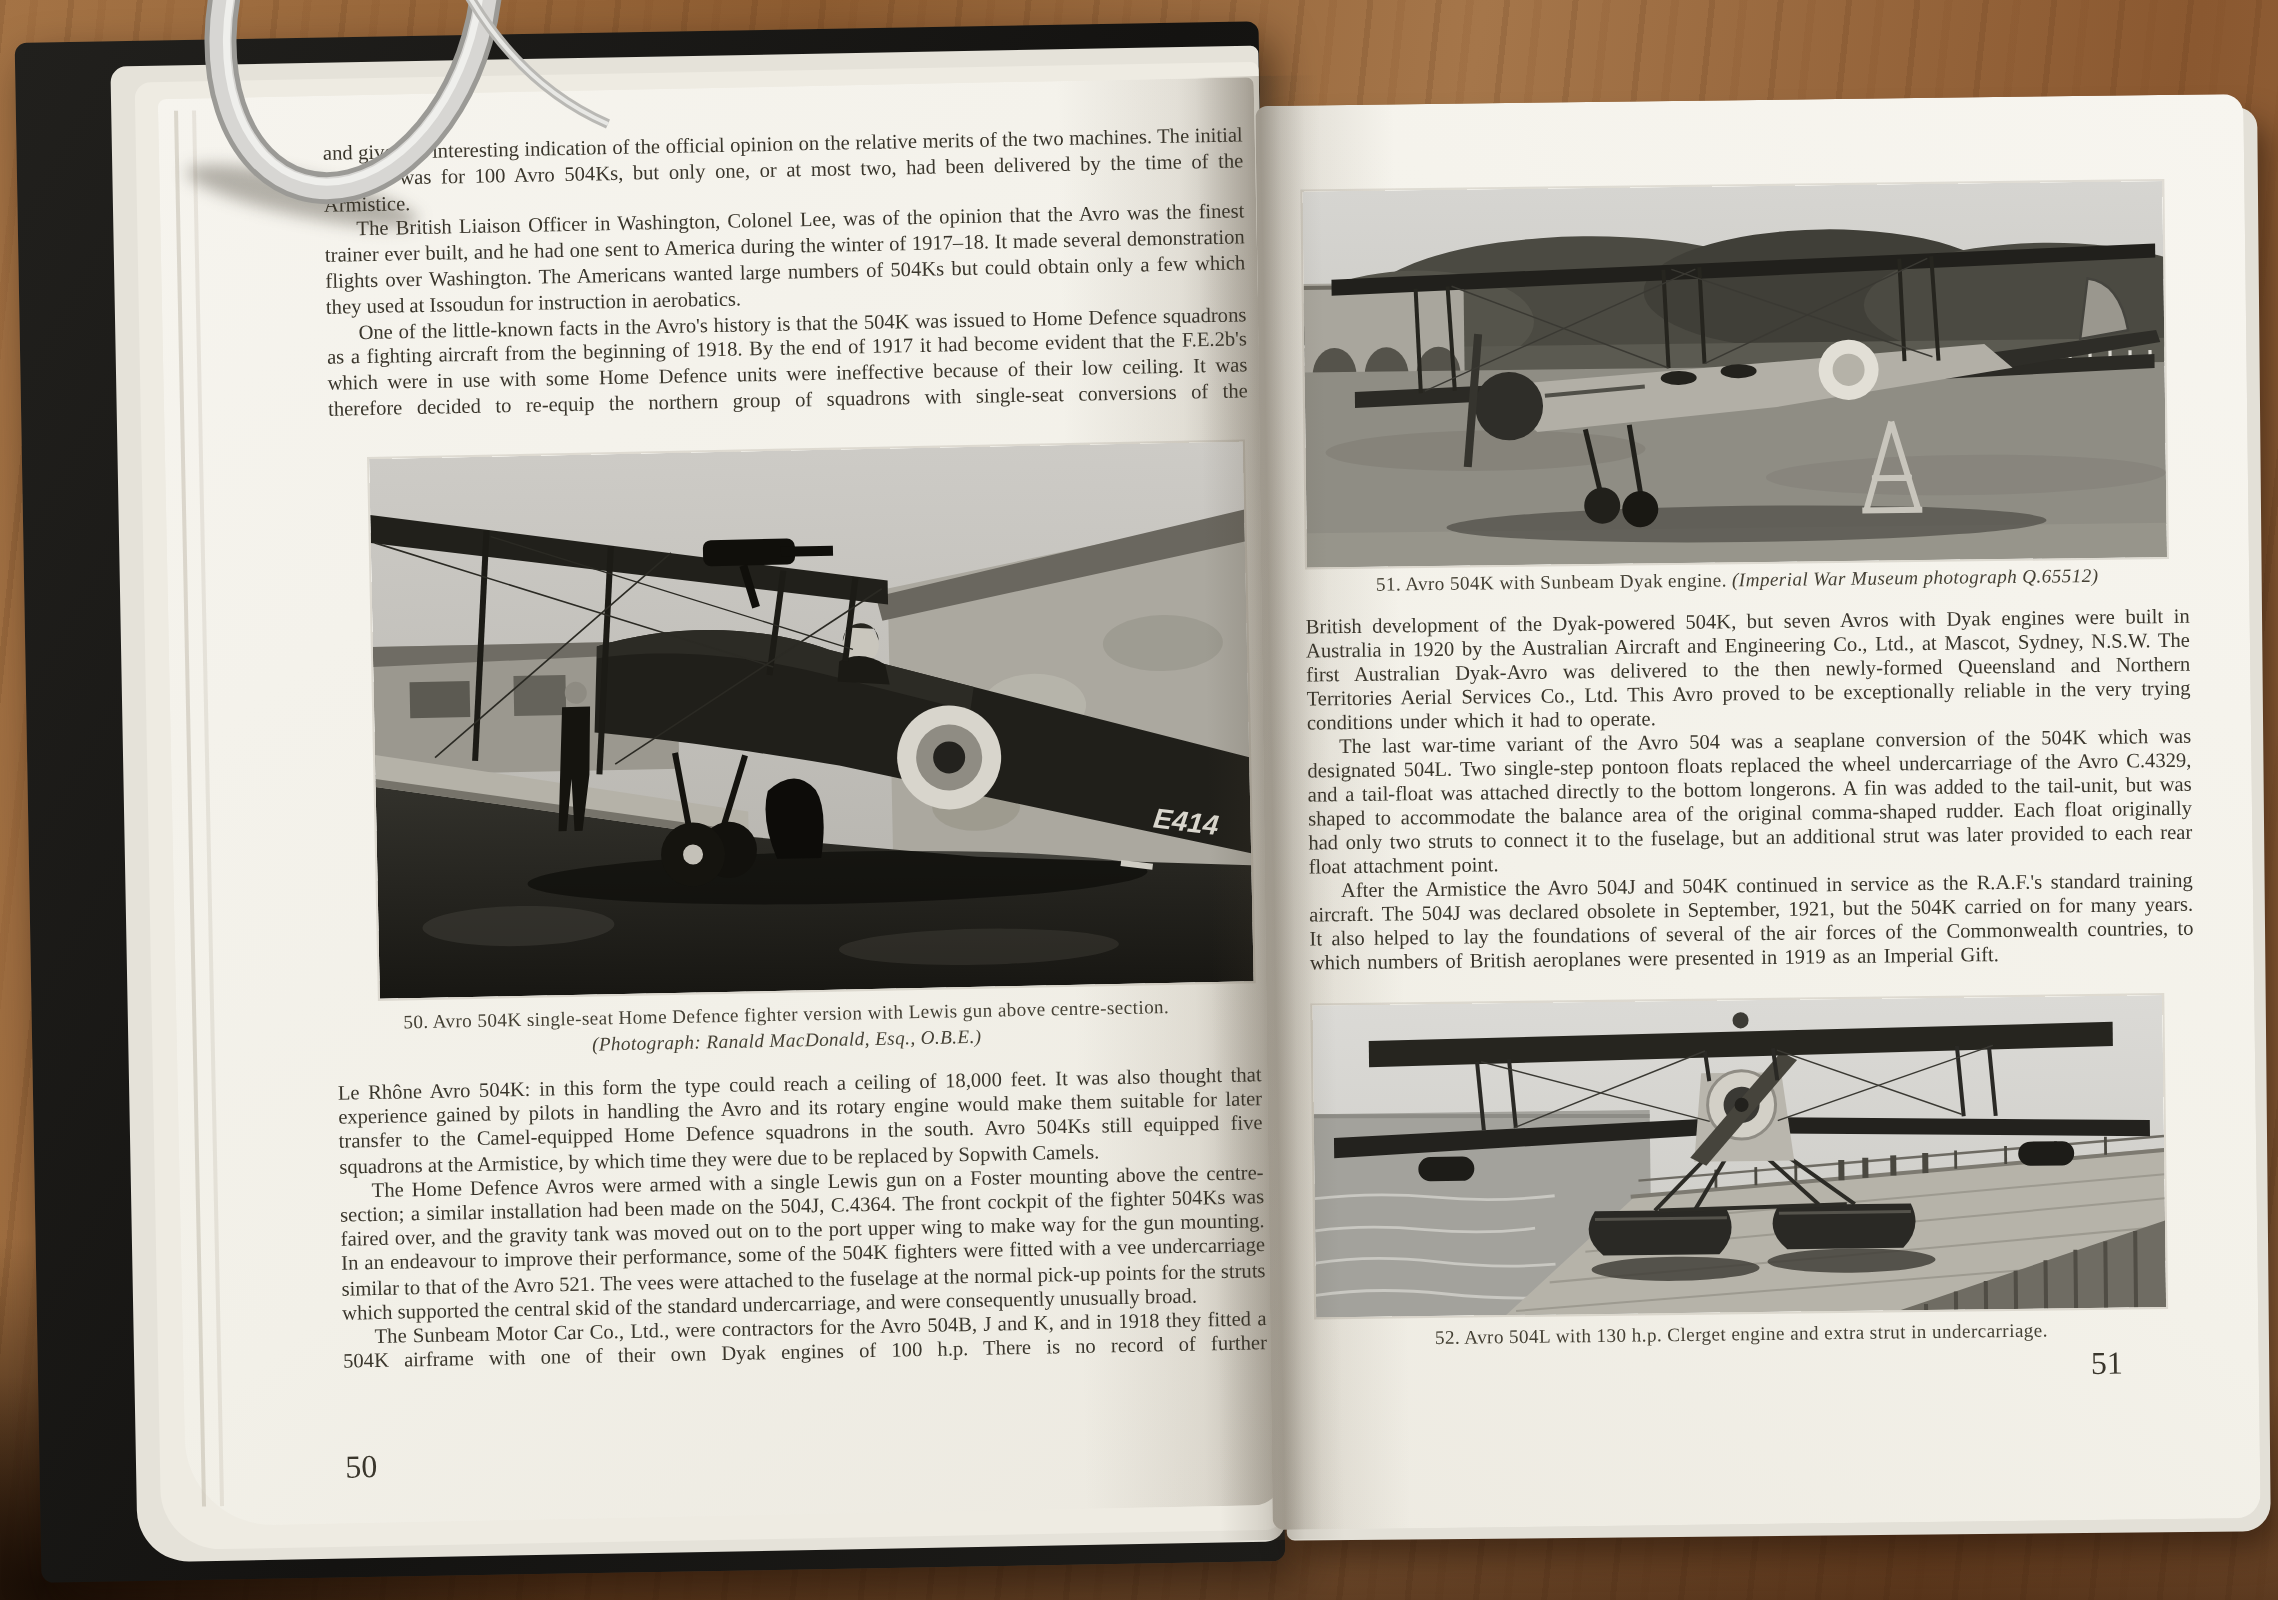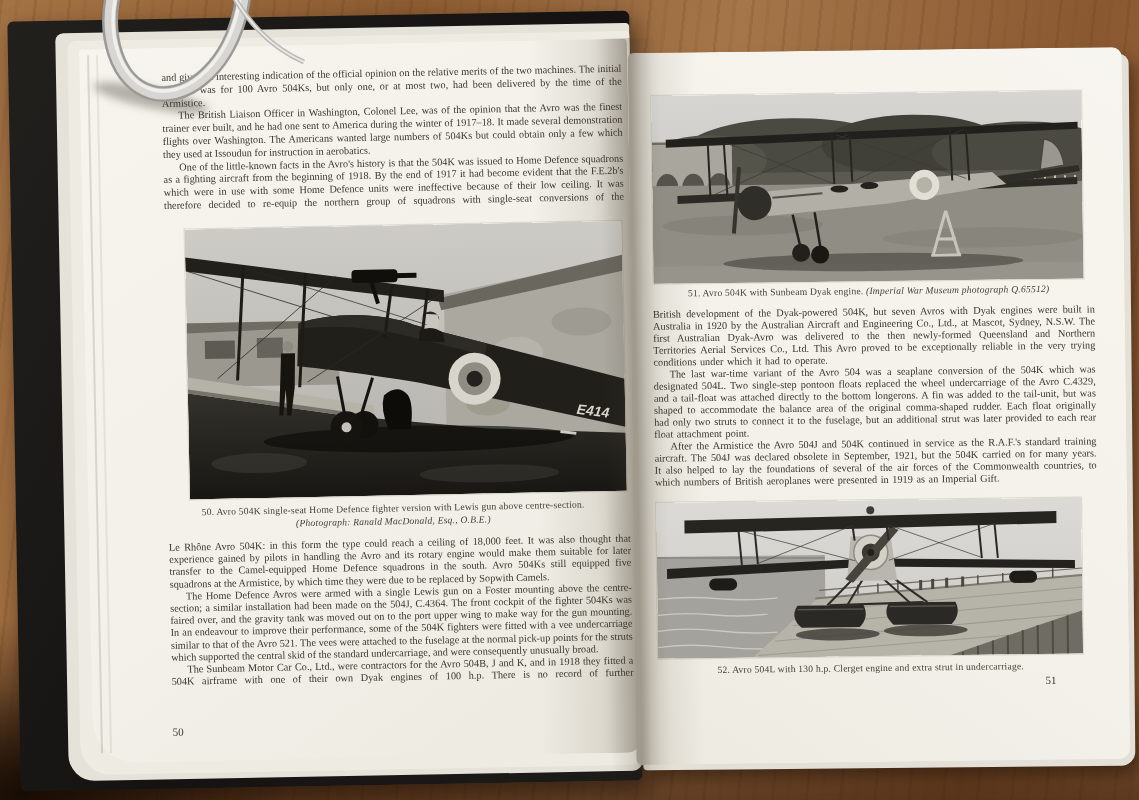--- a/index.html
+++ b/index.html
@@ -49,21 +49,21 @@
   .col p.ind{text-indent:16px;}
   .col p.cont{text-align-last:justify;}
   .upper-left{left:82px;top:24px;width:460px;font-size:10.3px;line-height:12.8px;}
   .lower-left{left:80px;top:494px;width:462px;font-size:10.3px;line-height:12.2px;}
   .col-right{left:22px;top:256px;width:442px;font-size:10.3px;line-height:12px;word-spacing:1px;}
   .caption{position:absolute;text-align:center;font-size:9.6px;line-height:12.5px;color:#454135;letter-spacing:0.2px;}
   .caption .credit{font-style:italic;}
   .cap-50{left:70px;top:459px;width:470px;}
   .cap-51{left:23px;top:235px;width:430px;}
   .cap-52{left:23px;top:612px;width:425px;}
-  .pagenum{position:absolute;font-size:11px;color:#3a362c;}
+  .pagenum{position:absolute;font-size:16px;color:#3a362c;}
   .pn-50{left:80px;top:678px;}
   .pn-51{left:410px;top:626px;}
   
   .photo{position:absolute;overflow:hidden;box-shadow:0 0 0 1px rgba(120,110,95,0.18);}
   .photo svg{display:block;width:100%;height:100%;}
   .ph-50{left:102px;top:182px;width:437px;height:270px;}
   .ph-51{left:23px;top:43px;width:430px;height:188px;}
   .ph-52{left:23px;top:450px;width:425px;height:156px;}
   
   .ring-shadow{position:absolute;left:92px;top:88px;width:118px;height:20px;border-radius:50%;

